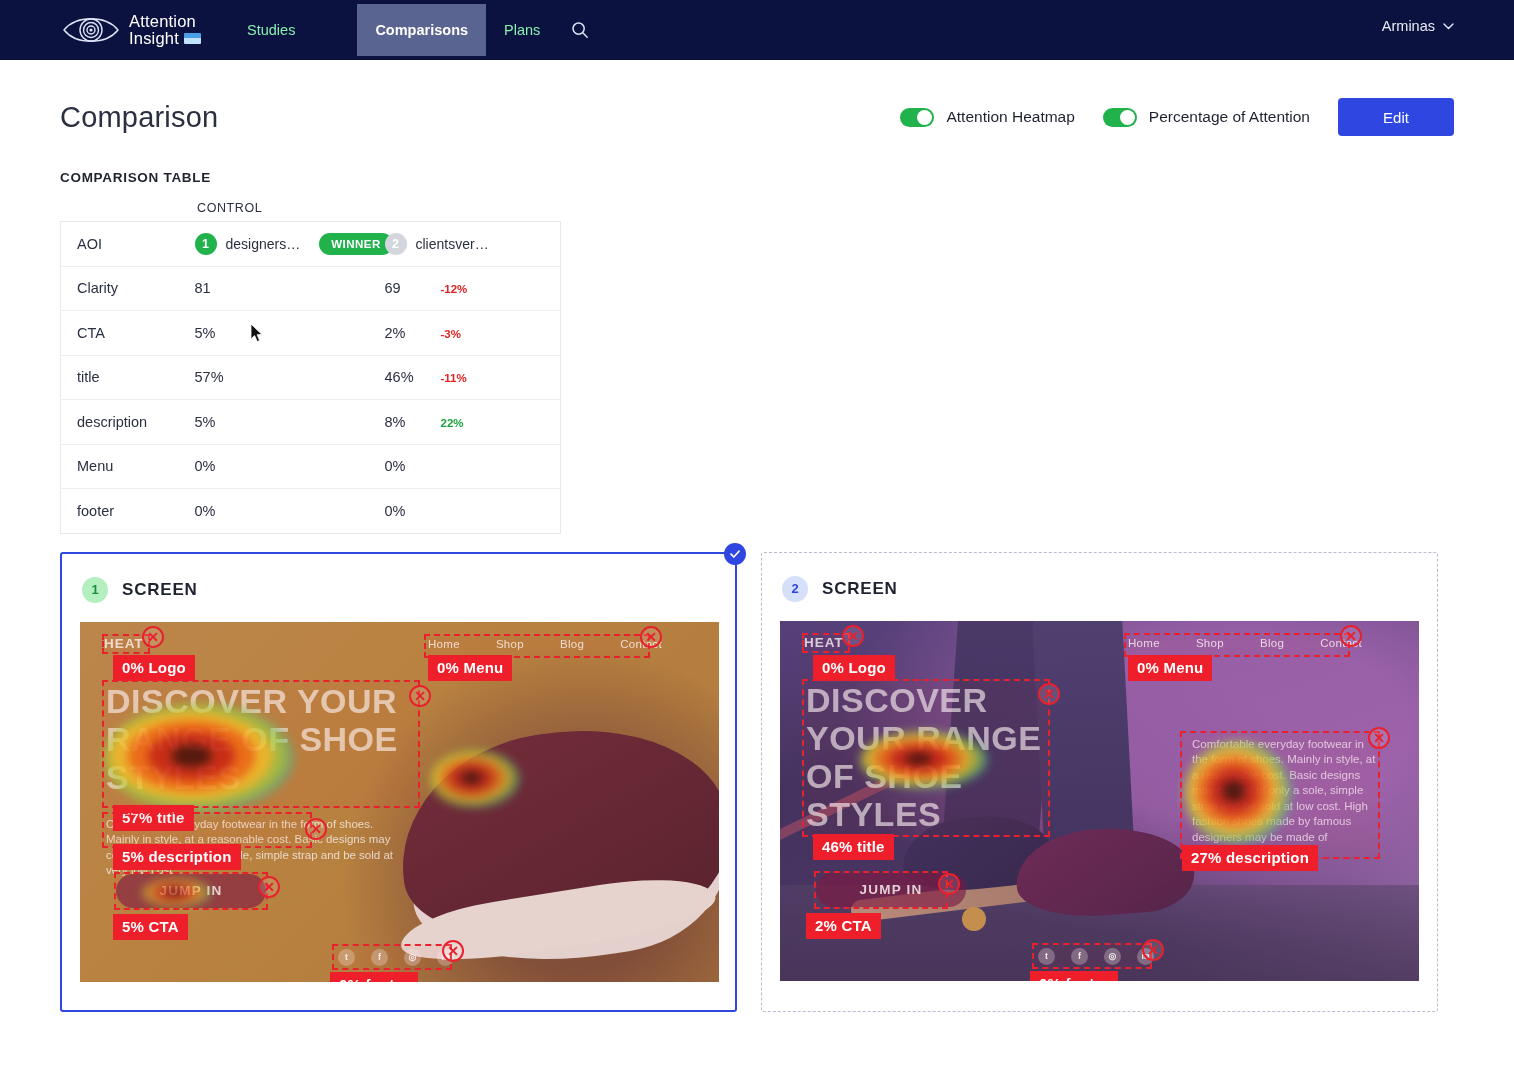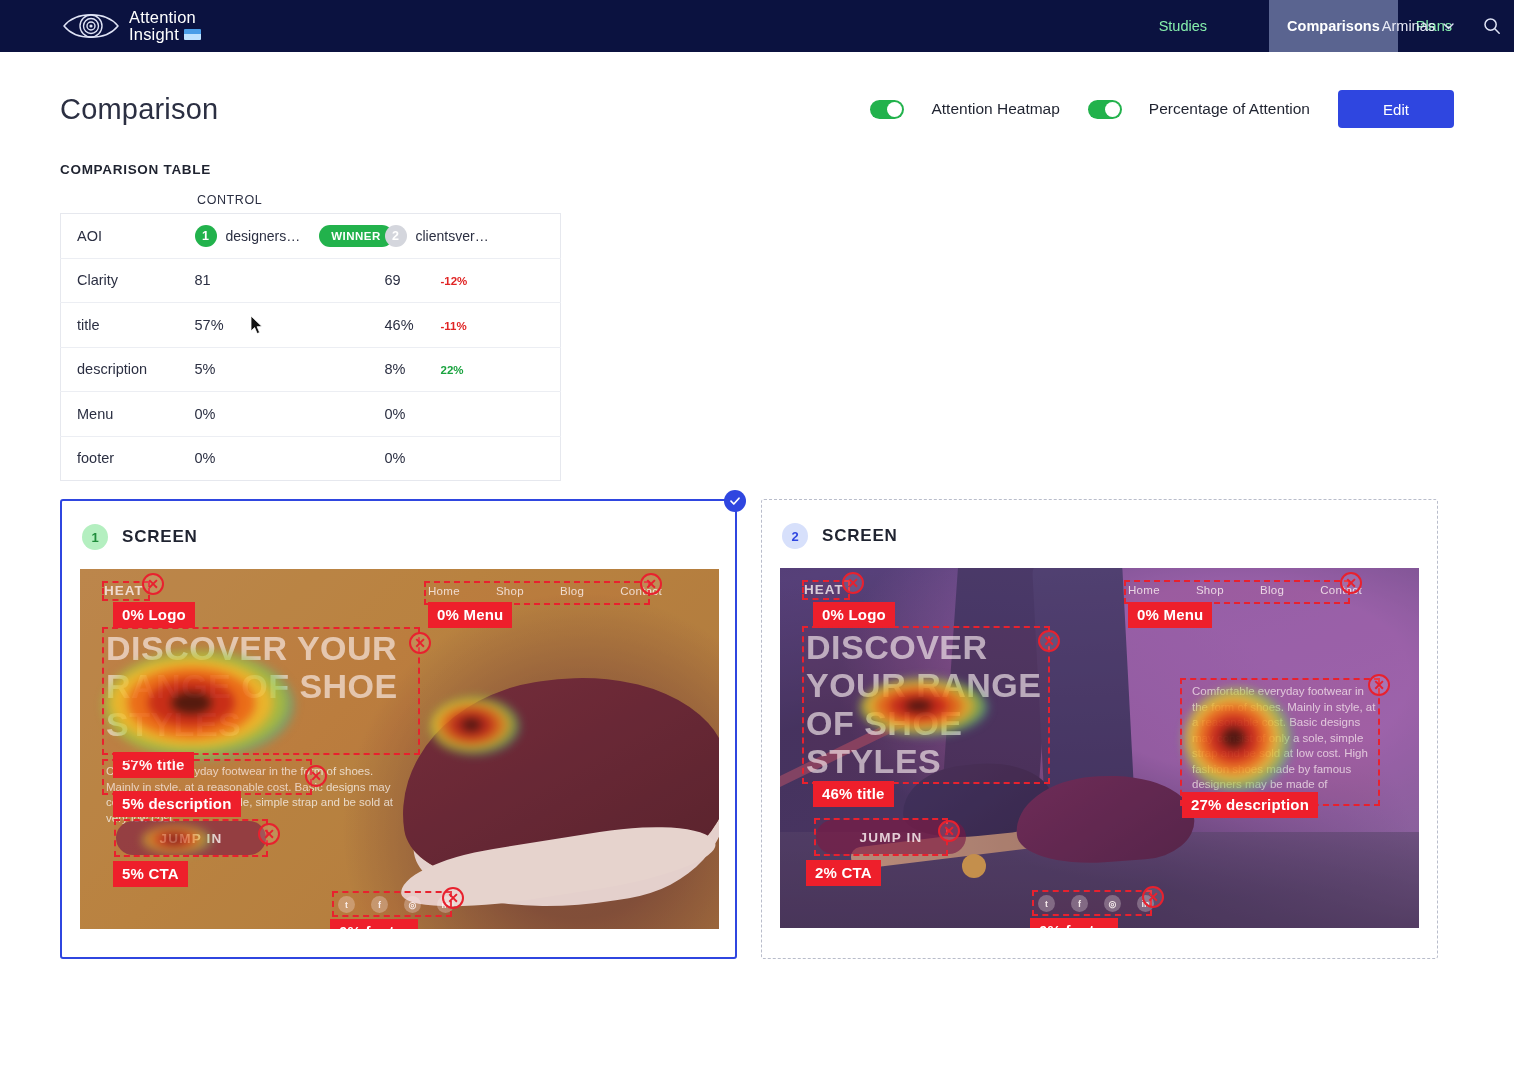--- a/index.html
+++ b/index.html
@@ -7,27 +7,26 @@
     margin: 0; padding: 0;
     width: 1514px; height: 1080px;
     background: #ffffff;
     font-family: "Liberation Sans", sans-serif;
     -webkit-font-smoothing: antialiased;
     overflow: hidden;
   }
 
   
   #topnav {
-    height: 52px;
+    height: 60px;
     background: #0b1240;
     display: flex;
     align-items: center;
     position: relative;
     color: #ffffff;
-    justify-content: space-between;
   }
   #brand {
     display: flex; align-items: center; gap: 9px;
     margin-left: 62px;
   }
   #brand .eye { width: 58px; height: 34px; display:block; }
   #brand .wordmark {
     font-size: 16.5px; line-height: 17px; font-weight: 400;
     letter-spacing: .2px; color: #fff; white-space: pre-line;
     display:flex; flex-direction:column;
@@ -59,21 +58,21 @@
 
   
   #page { padding: 0 60px; position: relative; }
 
   #page-head {
     display: flex; align-items: center; justify-content: space-between;
     height: 96px; padding-top: 18px;
   }
   #page-title { font-size: 29px; color: #2b2f42; font-weight: 400; letter-spacing: .2px; }
   #head-controls { display: flex; align-items: center; gap: 28px; }
-  .toggle-wrap { display: flex; align-items: center; gap: 27px; cursor: pointer; }
+  .toggle-wrap { display: flex; align-items: center; gap: 12px; cursor: pointer; }
   .toggle {
     width: 34px; height: 19px; border-radius: 11px; background: #22b24c;
     position: relative; flex: none;
   }
   .toggle::after {
     content: ""; position: absolute; top: 2px; left: 17px;
     width: 15px; height: 15px; border-radius: 50%; background: #fff;
   }
   .toggle-label { font-size: 15.5px; color: #1f2330; }
   #edit-button {
@@ -338,20 +337,30 @@
         <td class="col-metric">Clarity</td>
         <td class="col-a">81</td>
         <td class="col-b">
           <span class="val-row">
               <span class="val">69</span>
               <span class="delta neg">-12%</span>
             </span>
         </td>
       </tr>
       <tr>
+        <td class="col-metric">CTA</td>
+        <td class="col-a">5%</td>
+        <td class="col-b">
+          <span class="val-row">
+              <span class="val">2%</span>
+              <span class="delta neg">-3%</span>
+            </span>
+        </td>
+      </tr>
+      <tr>
         <td class="col-metric">title</td>
         <td class="col-a">57%</td>
         <td class="col-b">
           <span class="val-row">
               <span class="val">46%</span>
               <span class="delta neg">-11%</span>
             </span>
         </td>
       </tr>
       <tr>

